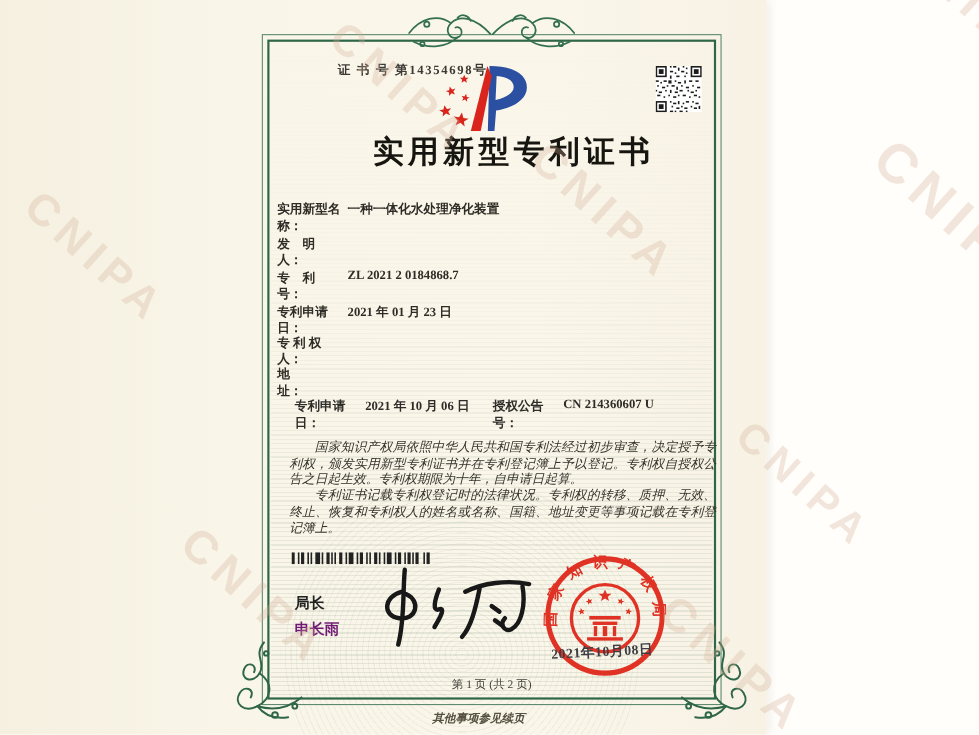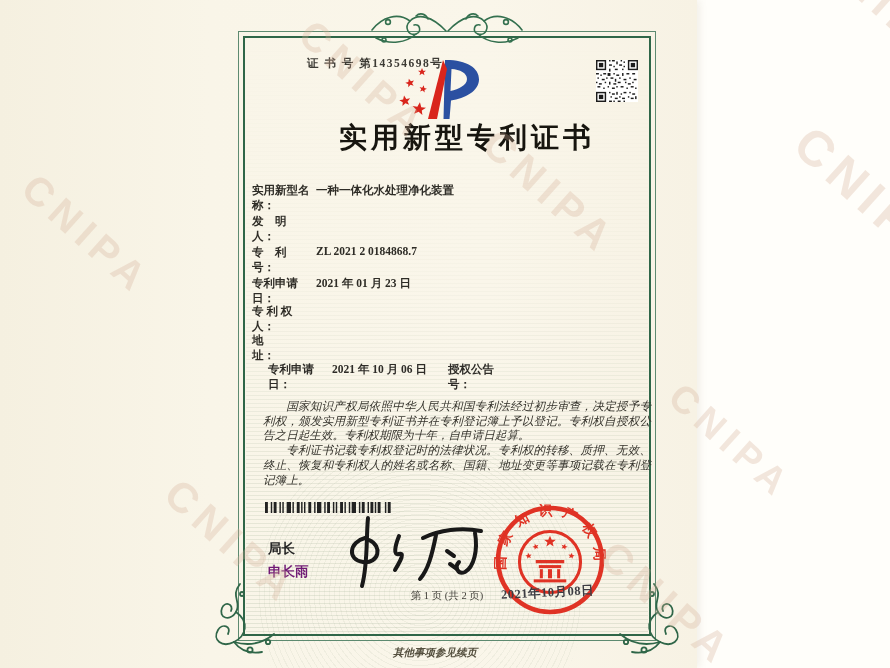--- a/index.html
+++ b/index.html
@@ -52,21 +52,21 @@
   .grant-row .lab { display:inline-block; width:64px; flex:0 0 64px; }
   .body-text { left:263px; top:400px; width:388px; font-size:11.6px; line-height:14.7px;
                text-align:justify; font-style:italic; color:#35332c; }
   .body-text p { text-indent:2em; margin:0; }
   .director-title { left:268px; top:540px; font-size:13.5px; font-weight:bold;
                     font-family:"Liberation Sans","DejaVu Sans",sans-serif; color:#222; }
   .director-name  { left:268px; top:563px; font-size:13.5px; font-weight:bold;
                     font-family:"Liberation Sans","DejaVu Sans",sans-serif; color:#701a75;text-align:center; }
   .seal-date { left:501px; top:584px; width:110px; font-size:12.5px; font-weight:bold;
                letter-spacing:0.5px; color:#3d3d43; transform:rotate(-3deg); z-index:5; }
-  .page-info { left:238px; top:589px; width:418px; text-align:center; font-size:10.5px; color:#44423c; }
+  .page-info { left:238px; top:615px; width:418px; text-align:center; font-size:10.5px; color:#44423c; }
   .cont-note { left:240px; top:646px; width:390px; text-align:center; font-size:10.5px;
                font-style:italic; font-weight:bold; color:#55503f; }
   
   .wm-layer { position:absolute; inset:0; z-index:6; pointer-events:none; }
   .wm { position:absolute; transform:rotate(42deg);
         font-family:"Liberation Sans","DejaVu Sans",sans-serif; font-weight:bold;
         letter-spacing:7px; color:rgba(213,174,152,0.30); }
   .seal-svg { position:absolute; left:494px; top:504px; z-index:4; opacity:0.95; }
   .sig-svg  { position:absolute; left:335px; top:512px; z-index:4; }
   .logo-svg { position:absolute; left:397px; top:57px; z-index:4; }
@@ -243,20 +243,21 @@
 <div class="z field f6">
   <span class="lab">地　　　址：</span>
 </div>
 <div class="z grant-row">
   <span class="g1">
     <span class="lab">专利申请日：</span>
     <span class="val">2021 年 10 月 06 日</span>
   </span>
   <span class="g2">
     <span class="lab">授权公告号：</span>
+    <span class="val">CN 214360607 U</span>
   </span>
 </div>
 
 <div class="z body-text">
   <p>国家知识产权局依照中华人民共和国专利法经过初步审查，决定授予专利权，颁发实用新型专利证书并在专利登记簿上予以登记。专利权自授权公告之日起生效。专利权期限为十年，自申请日起算。</p>
   <p>专利证书记载专利权登记时的法律状况。专利权的转移、质押、无效、终止、恢复和专利权人的姓名或名称、国籍、地址变更等事项记载在专利登记簿上。</p>
 </div>
 
 <svg class="bc-svg" width="130" height="11" viewBox="0 0 90 11" preserveAspectRatio="none">
   <path fill="#222" d="M0 0h2v11H0z M4 0h1v11H4z M6 0h2v11H6z M10 0h1v11h-1z M12 0h1v11h-1z M15 0h3v11h-3z M19 0h1v11h-1z M22 0h2v11h-2z M25 0h1v11h-1z M27 0h1v11h-1z M30 0h2v11h-2z M34 0h1v11h-1z M36 0h3v11h-3z M41 0h1v11h-1z M43 0h2v11h-2z M47 0h1v11h-1z M49 0h1v11h-1z M52 0h2v11h-2z M55 0h1v11h-1z M58 0h1v11h-1z M60 0h3v11h-3z M65 0h1v11h-1z M67 0h2v11h-2z M71 0h1v11h-1z M73 0h2v11h-2z M76 0h1v11h-1z M78 0h2v11h-2z M83 0h1v11h-1z M85 0h2v11h-2z"></path>

